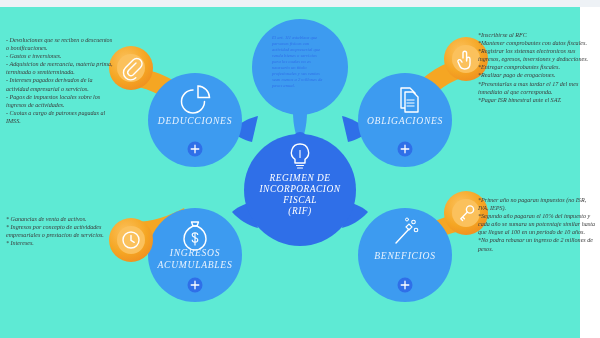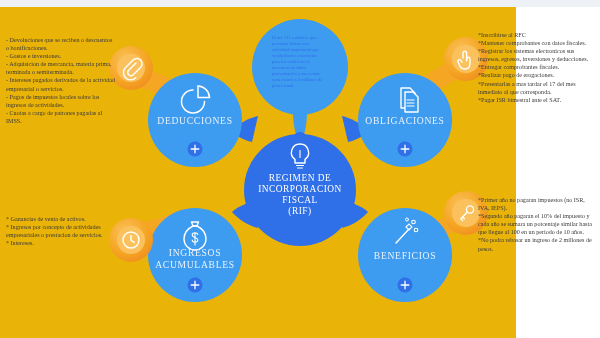--- a/index.html
+++ b/index.html
@@ -10,23 +10,24 @@
   body {
     width: 600px;
     height: 338px;
     overflow: hidden;
     font-family: "Liberation Serif", serif;
     position: relative;
   }
   #stage {
     position: absolute;
     left: 0; top: 0;
-    width: 516px;
+    width: 580px;
     height: 338px;
-    background: #eab308;
+    background: #5eead4;
+    font-style: italic;
   }
   .topbar {
     position: absolute;
     left: 0; top: 0;
     width: 600px;
     height: 7px;
     background: #eef2f6;
   }
   svg.diagram {
     position: absolute;

